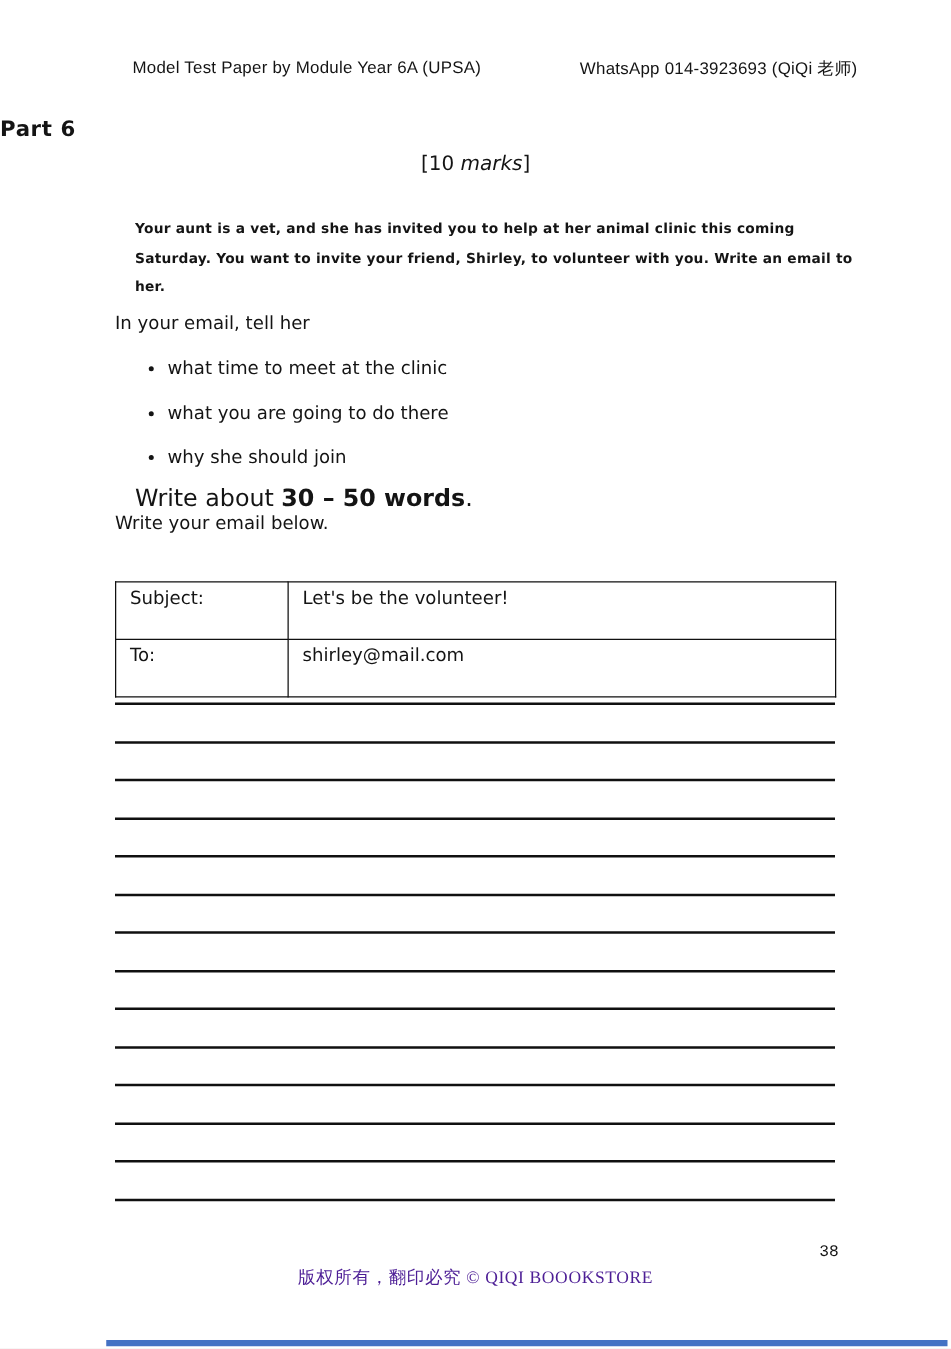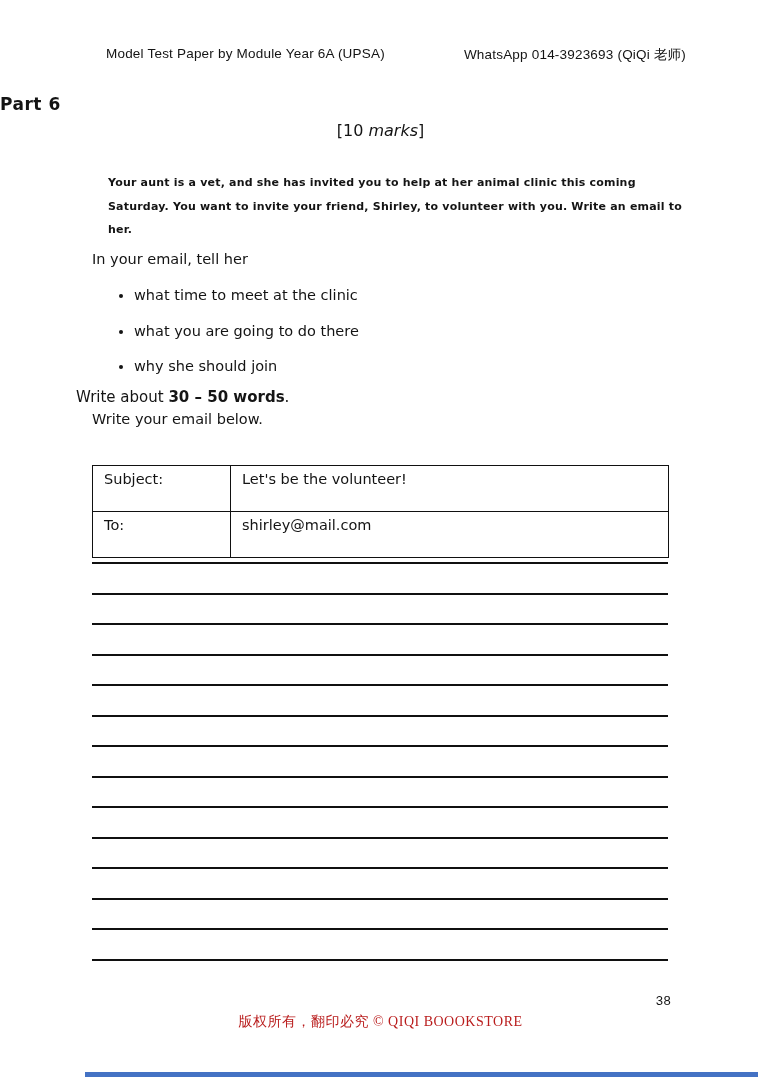--- a/index.html
+++ b/index.html
@@ -38,21 +38,21 @@
     position:absolute;top:251px;left:92px;width:582px;
     font-size:14.5px;
   }
   .bullet-list{
     position:absolute;top:285px;left:112px;width:540px;
     margin:0;padding:0 0 0 22px;
     font-size:14.5px;
   }
   .bullet-list li{margin-bottom:14.5px;line-height:21px;}
   .word-count{
-    position:absolute;top:388px;left:76px;width:582px;font-size:15px;
+    position:absolute;top:388px;left:108px;width:582px;font-size:19px;
   }
   .word-count .b{font-weight:bold;}
   .write-below{
     position:absolute;top:411px;left:92px;width:582px;font-size:14.5px;
   }
   
   .email-table{
     position:absolute;top:465px;left:92px;
     border-collapse:collapse;table-layout:fixed;width:577px;
     font-size:14.5px;
@@ -72,21 +72,21 @@
   }
   
   .page-number{
     position:absolute;top:994px;right:90px;
     font-family:Liberation Mono, monospace;font-size:13px;
   }
   .footer-copy{
     position:absolute;top:1013px;left:0;right:0;
     text-align:center;
     font-family:"Liberation Serif","DejaVu Serif",serif;
-    font-size:14px;color:#b91c1c;letter-spacing:0.5px;
+    font-size:14px;color:#4c1d95;letter-spacing:0.5px;
   }
   .accent-bar{
     position:absolute;top:1072px;left:85px;width:673px;height:5px;
     background:#4472c4;
   }
 </style>
 </head>
 <body>
 
 <div class="page">

